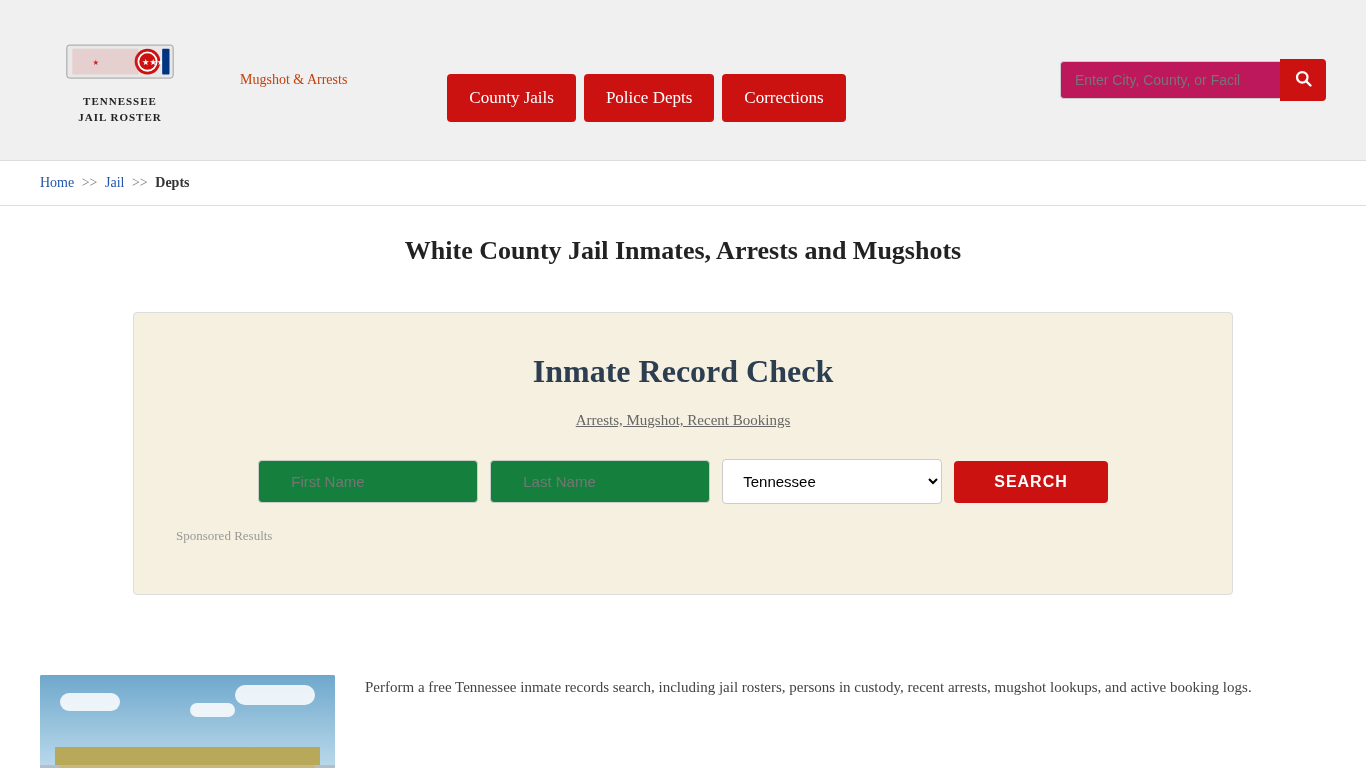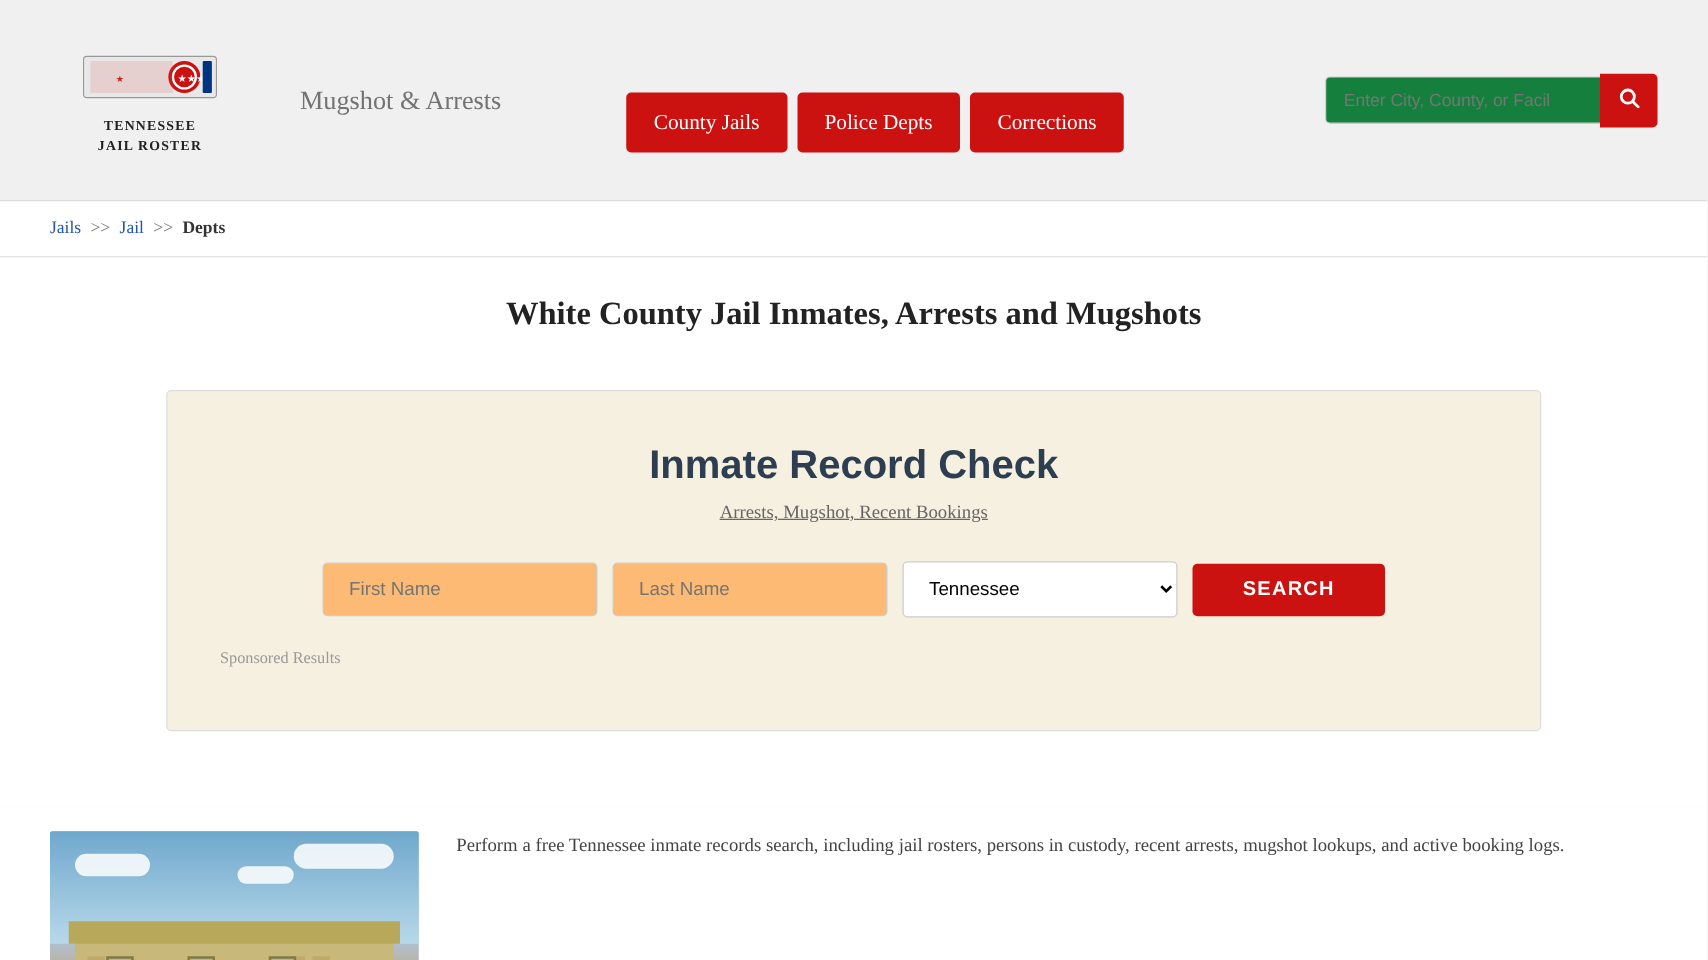--- a/index.html
+++ b/index.html
@@ -27,22 +27,22 @@
     .logo-text {
       font-size: 11px;
       font-weight: bold;
       color: #222;
       text-align: center;
       letter-spacing: 1px;
       margin-top: 4px;
       line-height: 1.4;
     }
     .mugshot-link {
-      font-size: 21px;
-      color: #737373;
+      font-size: 14px;
+      color: #c2410c;
       text-decoration: none;
       white-space: nowrap;
     }
     .nav-buttons {
       display: flex;
       gap: 8px;
       margin-left: 60px;
       margin-top: 35px;
     }
     .nav-btn {
@@ -62,21 +62,21 @@
       align-items: center;
     }
     .search-input {
       width: 220px;
       padding: 10px 14px;
       font-size: 14px;
       border: 1px solid #ccc;
       border-right: none;
       border-radius: 4px 0 0 4px;
       outline: none;
-      background: #15803d;
+      background: #be185d;
     }
     .search-btn {
       background: #cc1111;
       border: none;
       border-radius: 0 4px 4px 0;
       padding: 10px 14px;
       cursor: pointer;
       color: #fff;
       font-size: 16px;
     }
@@ -119,42 +119,42 @@
       border-radius: 4px;
       padding: 40px 40px 50px;
       margin: 0 auto 30px;
       max-width: 1100px;
       text-align: center;
     }
     .record-check-title {
       font-size: 32px;
       font-weight: bold;
       color: #2c3e50;
-      margin-bottom: 12px;
-      font-family: Liberation Sans, sans-serif;
+      margin-bottom: 22px;
+      font-family: Liberation Serif, serif;
     }
     .record-check-subtitle {
       font-size: 15px;
       color: #666;
       margin-bottom: 30px;
       text-decoration: underline;
     }
     .search-form {
       display: flex;
       gap: 12px;
       justify-content: center;
       align-items: center;
     }
     .form-input {
-      padding: 12px 20px;
+      padding: 12px 32px;
       font-size: 15px;
       border: 1px solid #ccc;
       border-radius: 4px;
       width: 220px;
-      background: #fdba74;
+      background: #15803d;
     }
     .form-select {
       padding: 12px 16px;
       font-size: 15px;
       border: 1px solid #ccc;
       border-radius: 4px;
       width: 220px;
       background: #fff;
     }
     .search-submit {
@@ -260,21 +260,21 @@
       <svg width="18" height="18" viewBox="0 0 24 24" fill="none" stroke="#fff" stroke-width="3" stroke-linecap="round">
         <circle cx="11" cy="11" r="7"></circle>
         <line x1="16.5" y1="16.5" x2="22" y2="22"></line>
       </svg>
     </button>
   </div>
 </div>
 
 <div class="breadcrumb-bar">
   <div class="breadcrumb">
-    <a href="#">Jails</a>
+    <a href="#">Home</a>
     <span class="sep">&gt;&gt;</span>
     <a href="#">Jail</a>
     <span class="sep">&gt;&gt;</span>
     <span class="current">Depts</span>
   </div>
 </div>
 
 <div class="main">
   <h1 class="page-title">White County Jail Inmates, Arrests and Mugshots</h1>
 

